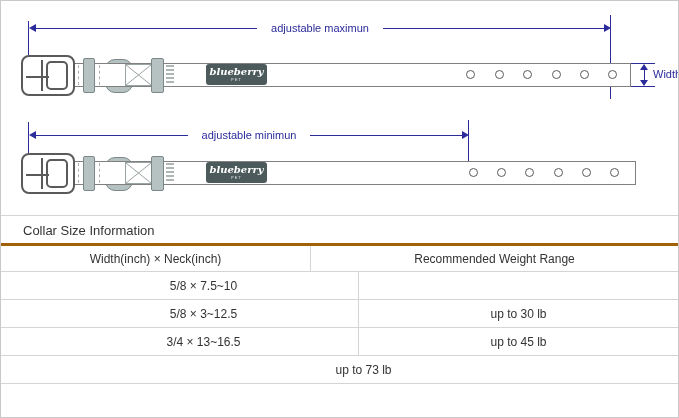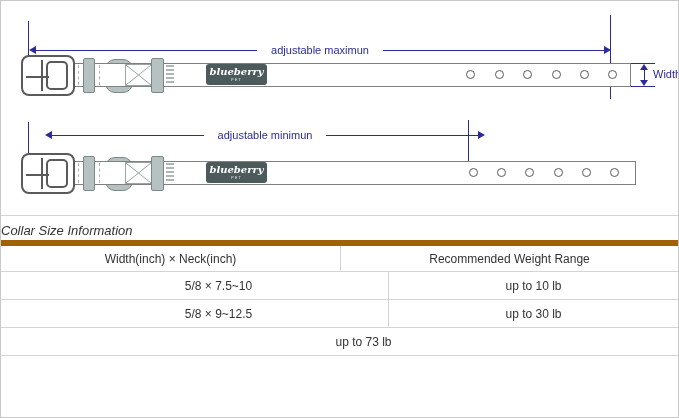--- a/index.html
+++ b/index.html
@@ -39,39 +39,39 @@
   .stitch { position: absolute; width: 0; height: 20px; border-left: 1px dashed #b0b0b0; z-index: 3; }
   .tag { position: absolute; width: 61px; height: 21px; background: #4c5a5c; border-radius: 3px; z-index: 3;
     display: flex; flex-direction: column; align-items: center; justify-content: center; line-height: 1; }
   .tag .brand { color: #fff; font-family: "DejaVu Serif", serif; font-style: italic; font-weight: bold; font-size: 10px; }
   .tag .sub { color: #dfe6e6; font-size: 4px; letter-spacing: 1px; margin-top: 1px; }
   .hole { position: absolute; width: 9px; height: 9px; border: 1px solid #5a5a5a; border-radius: 50%; background: #fff; z-index: 3; }
 
   
   .size-table { position: absolute; left: 0; top: 214px; width: 677px; height: 202px;
     display: flex; flex-direction: column; border-top: 1px solid #d4d4d4; color: #333; }
-  .t-title { height: 30px; line-height: 30px; font-size: 13px; border-bottom: 6px solid #a16207; font-style: italic; }
+  .t-title { height: 30px; line-height: 30px; padding-left: 22px; font-size: 13px; border-bottom: 3px solid #a16207; }
   .t-row { display: flex; border-bottom: 1px solid #d4d4d4; }
   .t-head { height: 26px; font-size: 12px; }
   .t-data { height: 28px; font-size: 12px; padding-left: 48px; }
   .t-cell { display: flex; align-items: center; justify-content: center; }
-  .t-cell.left { width: 340px; border-right: 1px solid #d4d4d4; }
+  .t-cell.left { width: 310px; border-right: 1px solid #d4d4d4; }
   .t-cell.right { flex: 1; text-align: center; }
   .t-tips { flex: 1; display: flex; align-items: center; padding-left: 22px; font-size: 12px; border-bottom: none; }
 </style>
 </head>
 <body>
 
 <div class="page">
   <div class="diagram">
 
     <div>
       <div class="vline" style="left:27px; top:20px; height:37px;"></div>
       <div class="vline" style="left:609px; top:14px; height:84px;"></div>
-      <div class="dim-row" style="left:28px; top:43px; width:582px;">
+      <div class="dim-row" style="left:28px; top:21px; width:582px;">
         <div class="arr arr-left"></div>
         <div class="dim-line"></div>
         <div class="dim-label">adjustable maximun</div>
         <div class="dim-line"></div>
         <div class="arr arr-right"></div>
       </div>
 
       <div class="strap" style="left:60px; top:62px; width:570px;"></div>
       <div class="loop" style="left:104px; top:58px;"></div>
       <div class="buckle" style="left:20px; top:54px;">
@@ -106,21 +106,21 @@
         <div class="arr arr-up"></div>
         <div class="stem"></div>
         <div class="arr arr-down"></div>
       </div>
       <div class="width-text" style="left:652px; top:67px;">Width</div>
     </div>
 
     <div>
       <div class="vline" style="left:27px; top:121px; height:33px;"></div>
       <div class="vline" style="left:467px; top:119px; height:53px;"></div>
-      <div class="dim-row" style="left:44px; top:128px; width:440px;">
+      <div class="dim-row" style="left:28px; top:128px; width:440px;">
         <div class="arr arr-left"></div>
         <div class="dim-line"></div>
         <div class="dim-label">adjustable minimun</div>
         <div class="dim-line"></div>
         <div class="arr arr-right"></div>
       </div>
 
       <div class="strap" style="left:60px; top:160px; width:575px;"></div>
       <div class="loop" style="left:104px; top:156px;"></div>
       <div class="buckle" style="left:20px; top:152px;">
@@ -154,24 +154,27 @@
   <div class="size-table">
     <div class="t-title">Collar Size Information</div>
 
     <div class="t-row t-head">
       <div class="t-cell left">Width(inch)  ×  Neck(inch)</div>
       <div class="t-cell right">Recommended Weight Range</div>
     </div>
 
     <div class="t-row t-data">
       <div class="t-cell left">5/8 × 7.5~10</div>
-      <div class="t-cell right">up to 10 lb</div>
     </div>
     <div class="t-row t-data">
-      <div class="t-cell left">5/8 × 9~12.5</div>
+      <div class="t-cell left">5/8 × 3~12.5</div>
       <div class="t-cell right">up to 30 lb</div>
+    </div>
+    <div class="t-row t-data">
+      <div class="t-cell left">3/4 × 13~16.5</div>
+      <div class="t-cell right">up to 45 lb</div>
     </div>
     <div class="t-row t-data">
       <div class="t-cell right">up to 73 lb</div>
     </div>
 
   </div>
 </div>
 
 </body></html>

